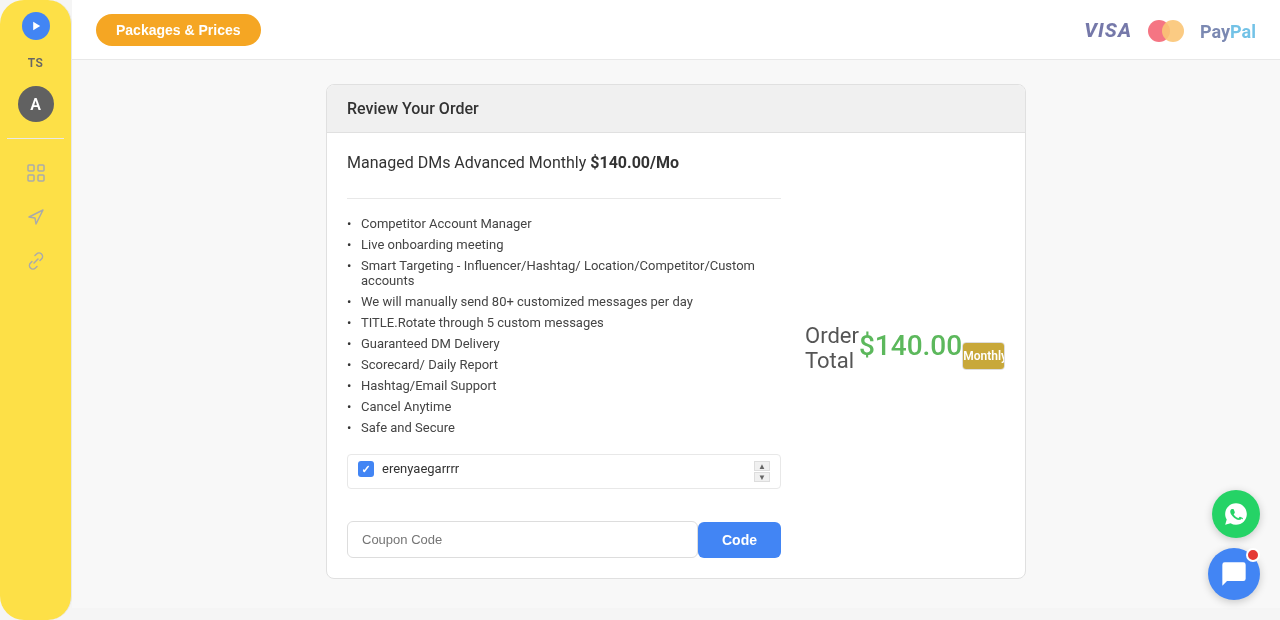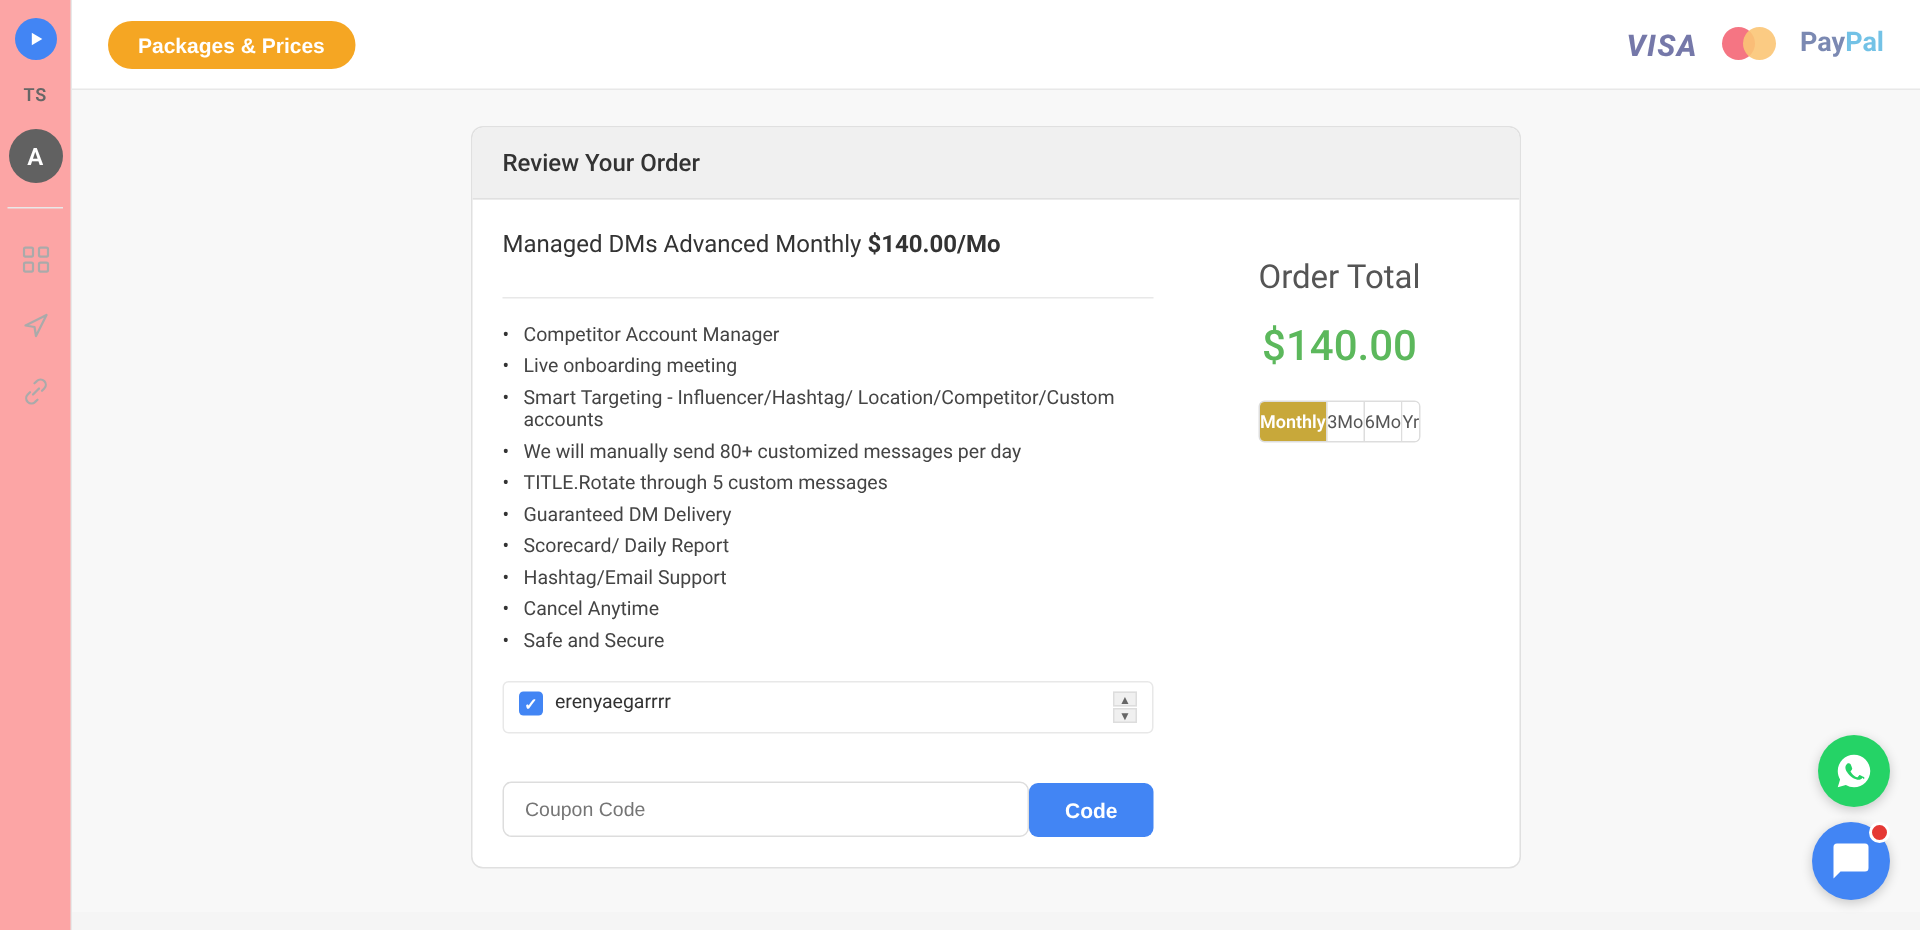--- a/index.html
+++ b/index.html
@@ -7,30 +7,31 @@
       font-family: -apple-system, BlinkMacSystemFont, 'Segoe UI', Roboto, sans-serif;
       background: #f5f5f5;
       width: 1280px;
       height: 620px;
       overflow: hidden;
       display: flex;
     }
 
     
     .sidebar {
-      width: 48px;
-      background: #fca5a5;
+      width: 72px;
+      background: #fde047;
       border-right: 1px solid #e8e8e8;
       display: flex;
       flex-direction: column;
       align-items: center;
       padding-top: 12px;
       gap: 8px;
       flex-shrink: 0;
       height: 620px;
+      border-radius: 24px;
     }
 
     .sidebar-toggle {
       width: 28px;
       height: 28px;
       background: #4285f4;
       border-radius: 50%;
       display: flex;
       align-items: center;
       justify-content: center;
@@ -113,21 +114,21 @@
       border-radius: 20px;
       padding: 8px 20px;
       font-size: 14px;
       font-weight: 600;
       cursor: pointer;
       white-space: nowrap;
     }
 
     .payment-logos {
       display: flex;
-      align-items: flex-start;
+      align-items: flex-end;
       gap: 16px;
       margin-left: auto;
       opacity: 0.6;
     }
 
     .visa-text {
       font-size: 20px;
       font-weight: 800;
       color: #1a1f71;
       letter-spacing: 1px;
@@ -317,21 +318,21 @@
       padding: 10px 24px;
       font-size: 14px;
       font-weight: 600;
       cursor: pointer;
     }
 
     
     .order-total {
       width: 200px;
       display: flex;
-      flex-direction: column;
+      flex-direction: row;
       align-items: center;
       padding: 20px 0;
       flex-shrink: 0;
     }
 
     .order-total-label {
       font-size: 22px;
       color: #555;
       font-weight: 400;
       margin-bottom: 16px;

